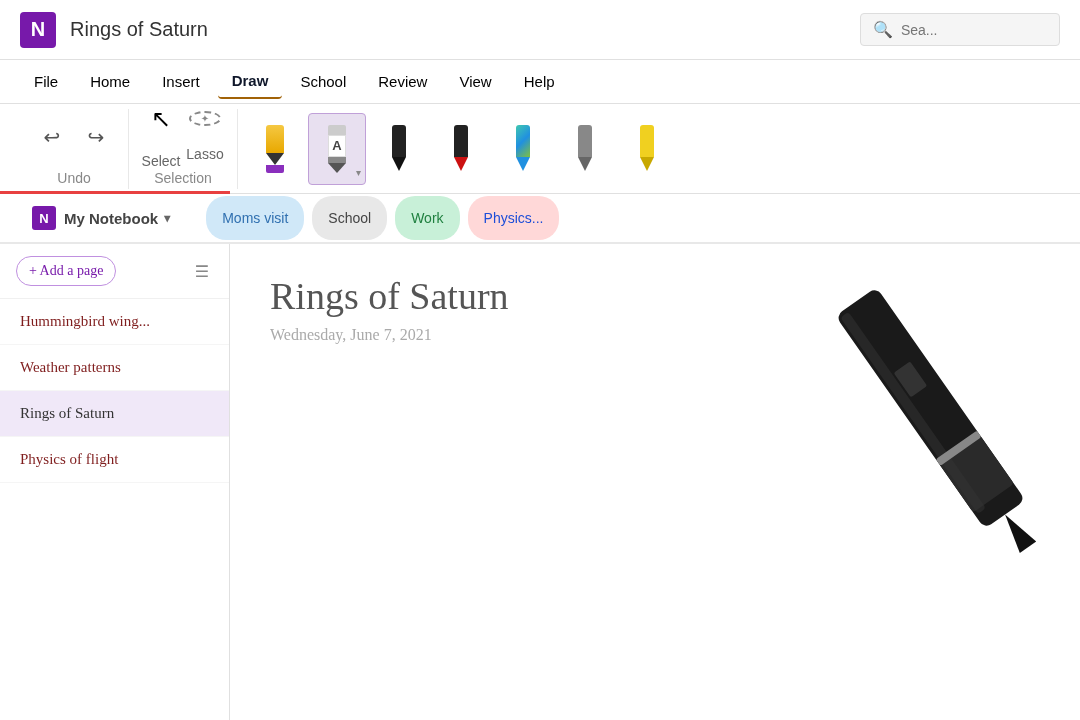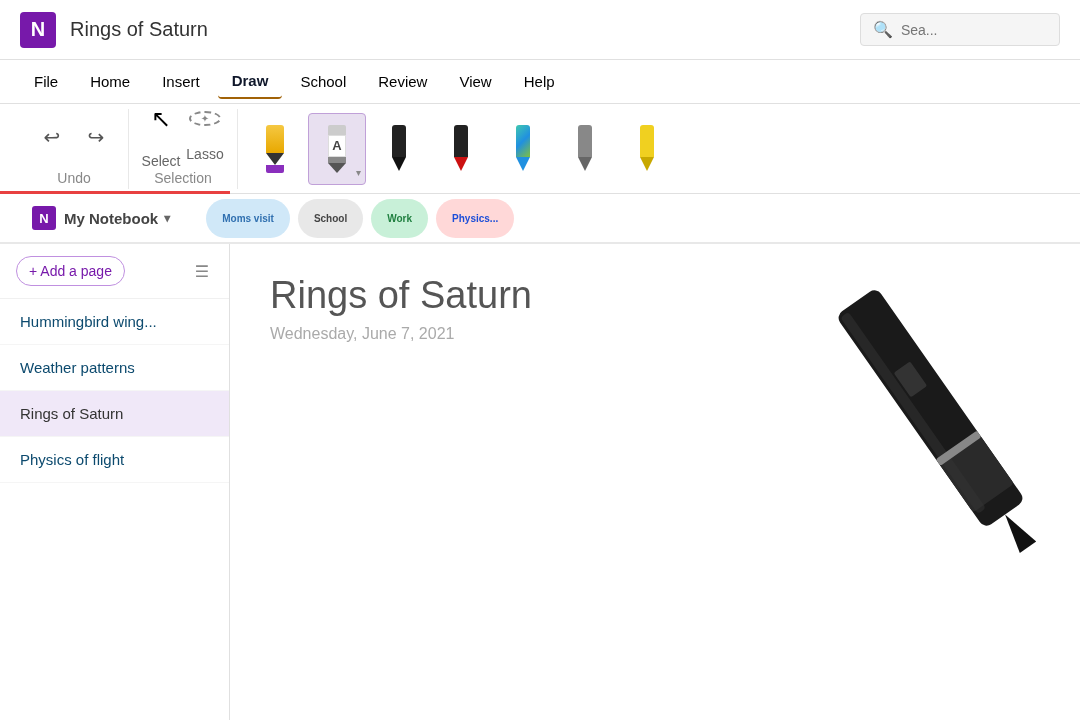--- a/index.html
+++ b/index.html
@@ -341,34 +341,35 @@
     }
     .chevron-down {
       margin-left: 6px;
       font-size: 12px;
       color: #666;
     }
 
     .section-tab {
       padding: 14px 16px;
       border-radius: 20px;
-      font-size: 10px;
-      cursor: pointer;
-      font-weight: 700;
+      font-size: 14px;
+      cursor: pointer;
+      font-weight: 400;
     }
     .tab-momsvisit { background: #d0e8f8; color: #3070b0; }
     .tab-school { background: #e8e8e8; color: #444; }
     .tab-work { background: #c8f0d8; color: #208040; }
     .tab-physics { background: #ffd8d8; color: #1d4ed8; }
 
     
     .content-area {
       display: flex;
       height: calc(720px - 60px - 44px - 90px - 50px);
       background: #f8f8f8;
+      font-family: Liberation Serif, serif;
     }
 
     
     .sidebar {
       width: 230px;
       background: white;
       border-right: 1px solid #e0e0e0;
       display: flex;
       flex-direction: column;
     }
@@ -399,21 +400,21 @@
       padding: 4px;
     }
 
     .page-list {
       flex: 1;
       overflow-y: auto;
     }
     .page-item {
       padding: 14px 20px;
       font-size: 15px;
-      color: #0c4a6e;
+      color: #7f1d1d;
       cursor: pointer;
       border-bottom: 1px solid #f5f5f5;
     }
     .page-item.active {
       background: #f0e8f8;
       color: #333;
       font-weight: 500;
     }
 
     

